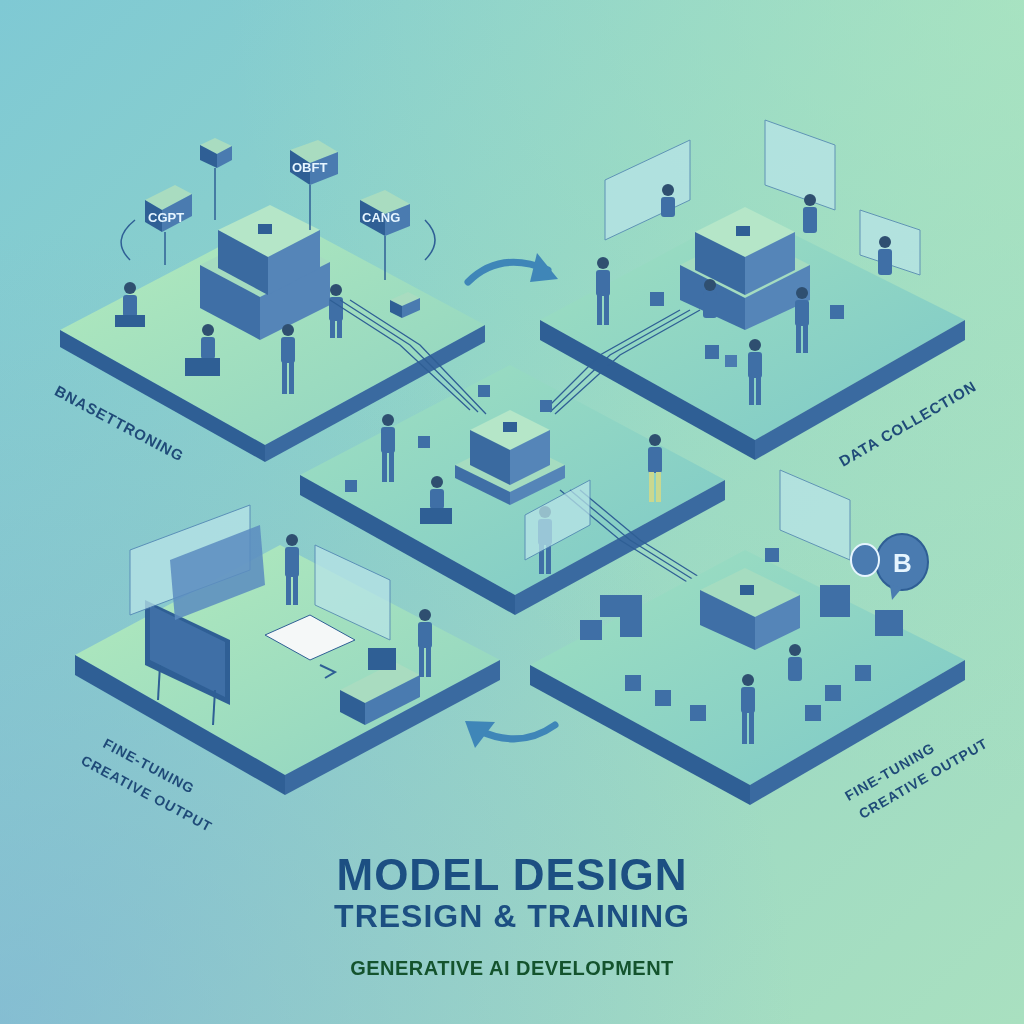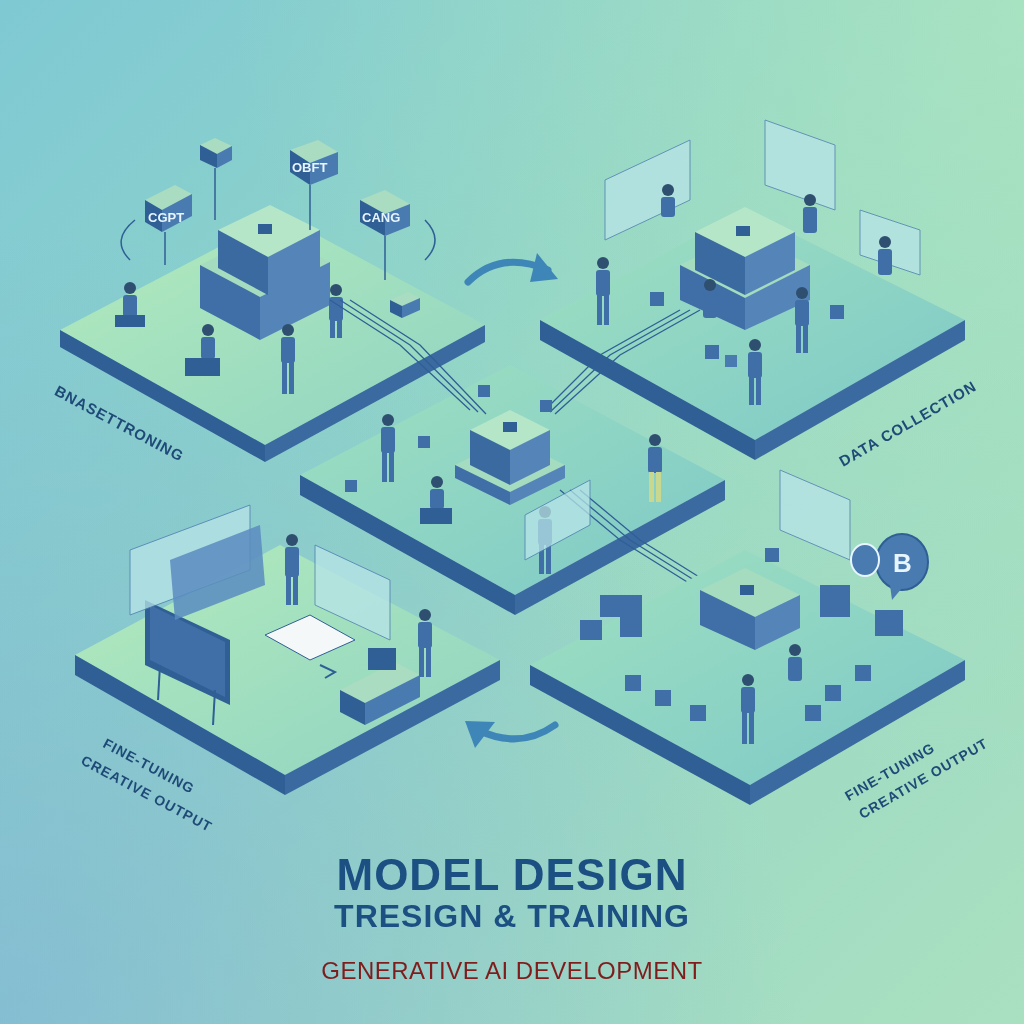--- a/index.html
+++ b/index.html
@@ -7,21 +7,21 @@
     background:linear-gradient(135deg,#7fc9d4 0%,#8fd3c8 40%,#9ad8c4 60%,#a9e0c0 100%);
     font-family:"Liberation Sans",sans-serif;}
   .bg-overlay{position:absolute;inset:0;
     background:radial-gradient(ellipse at 0% 100%,rgba(120,170,220,0.55) 0%,rgba(120,170,220,0) 55%),
                radial-gradient(ellipse at 100% 0%,rgba(180,235,190,0.6) 0%,rgba(180,235,190,0) 55%);}
   svg.scene{position:absolute;left:0;top:0;}
   .label{position:absolute;color:#1f4a78;font-weight:bold;letter-spacing:1px;white-space:nowrap;transform-origin:left top;}
   .title{position:absolute;left:0;width:1024px;text-align:center;color:#1c4f82;font-weight:bold;}
   .t1{top:850px;font-size:44px;letter-spacing:1px;}
   .t2{top:898px;font-size:32px;letter-spacing:1px;}
-  .t3{top:957px;font-size:24px;font-weight:normal;letter-spacing:0.5px;color:#7f1d1d;}
+  .t3{top:957px;font-size:20px;font-weight:bold;letter-spacing:0.5px;color:#14532d;}
   .box-text{font-family:"Liberation Sans",sans-serif;font-size:13px;fill:#e6f5ff;font-weight:bold;}
 </style>
 </head>
 <body>
 
 <div class="bg-overlay"></div>
 
 <svg class="scene" width="1024" height="1024" viewBox="0 0 1024 1024">
   <defs>
     <linearGradient id="platTop" x1="0" y1="0" x2="1" y2="1">

